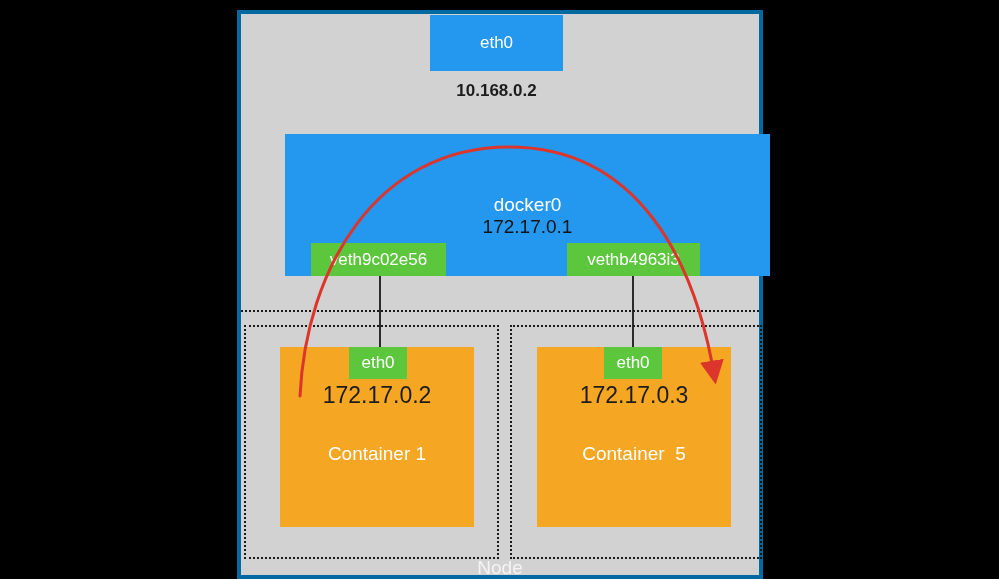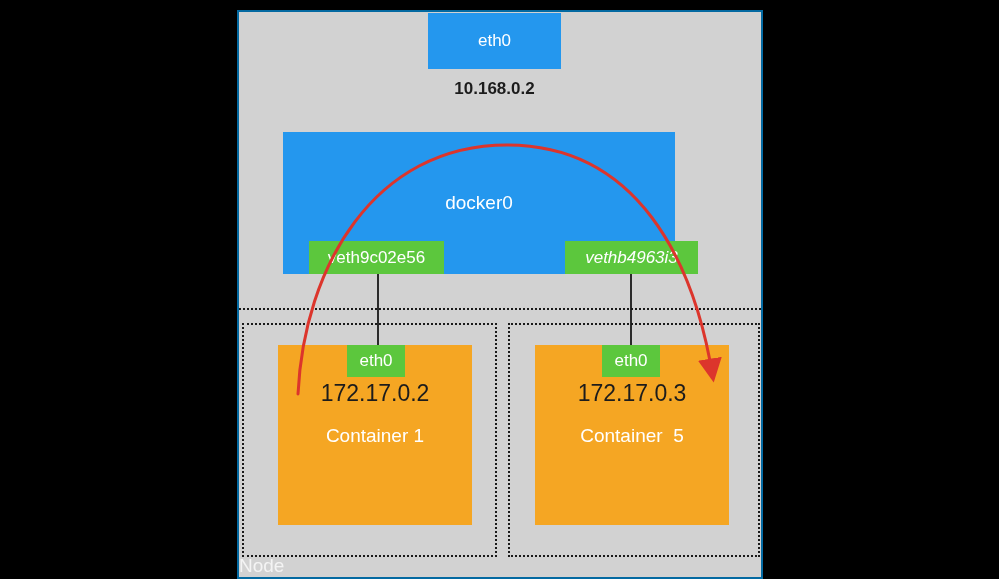--- a/index.html
+++ b/index.html
@@ -11,59 +11,59 @@
     overflow: hidden;
     font-family: "Liberation Sans", "DejaVu Sans", sans-serif;
   }
   .abs { position: absolute; }
 
   
   .node-panel {
     left: 237px; top: 10px;
     width: 526px; height: 569px;
     background: #D2D2D2;
-    border: 2px solid #0369a1;
+    border: 4px solid #0369a1;
     box-sizing: border-box;
     padding-left: 28px;
   }
 
   
   .blue-box {
     background: #2497EE;
     display: flex; align-items: center; justify-content: center;
   }
   .host-eth0 {
     left: 189px; top: 1px; width: 133px; height: 56px;
     color: #FFFFFF; font-size: 17px;
   }
   .host-ip {
     left: 189px; top: 66px; width: 133px; height: 22px;
     text-align: center; color: #1C1C1C; font-size: 17px; line-height: 22px; font-weight: bold;
   }
   .bridge-box {
-    left: 44px; top: 120px; width: 392px; height: 142px;
+    left: 44px; top: 120px; width: 485px; height: 142px;
   }
   .bridge-label {
     left: 0; top: 60px; width: 100%; height: 22px;
     text-align: center; color: #FFFFFF; font-size: 19px; line-height: 22px;
   }
   .bridge-ip {
     left: 0; top: 82px; width: 100%; height: 22px;
     text-align: center; color: #141414; font-size: 19px; line-height: 22px;
   }
 
   
   .green-tag {
     background: #5CC73D;
     color: #FFFFFF;
     display: flex; align-items: center; justify-content: center;
     font-size: 17px;
   }
   .veth-left  { left: 70px;  top: 229px; width: 135px; height: 33px; }
-  .veth-right { left: 326px; top: 229px; width: 133px; height: 33px; font-style: italic; }
+  .veth-right { left: 326px; top: 229px; width: 133px; height: 33px; }
 
   
   .vline {
     width: 2px; height: 71px; top: 262px;
     background: #2B2B2B;
   }
   .vline-left  { left: 138px; }
   .vline-right { left: 391px; }
 
   
@@ -89,48 +89,49 @@
   .container-eth0 {
     top: 0; width: 58px; height: 32px;
   }
   .container-eth0-left  { left: 69px; }
   .container-eth0-right { left: 67px; }
   .container-ip {
     left: 0; top: 38px; width: 100%; height: 20px;
     text-align: center; color: #1C1C1C; font-size: 23px; line-height: 20px;
   }
   .container-name {
-    left: 0; top: 80px; width: 100%; height: 22px;
+    left: 0; top: 96px; width: 100%; height: 22px;
     text-align: center; color: #FFFFFF; font-size: 19px; line-height: 22px;
     white-space: pre;
   }
 
   
   .node-label {
     left: 0; top: 543px; width: 100%; height: 22px;
-    text-align: left; color: #F4F4F4; font-size: 19px; line-height: 22px;
+    text-align: center; color: #F4F4F4; font-size: 19px; line-height: 22px;
   }
 
   
   .arrow-overlay {
     left: 0; top: 0; width: 526px; height: 569px;
     z-index: 5;
     pointer-events: none;
   }
 </style>
 </head>
 <body>
 
 <div class="abs node-panel">
 
   <div class="abs blue-box host-eth0">eth0</div>
   <div class="abs host-ip">10.168.0.2</div>
 
   <div class="abs blue-box bridge-box">
     <div class="abs bridge-label">docker0</div>
+    <div class="abs bridge-ip">172.17.0.1</div>
   </div>
 
   <div class="abs green-tag veth-left">veth9c02e56</div>
   <div class="abs green-tag veth-right">vethb4963i3</div>
 
   <div class="abs vline vline-left"></div>
   <div class="abs vline vline-right"></div>
 
   <div class="abs ns-divider"></div>
   <div class="abs ns-box ns-box-left"></div>

